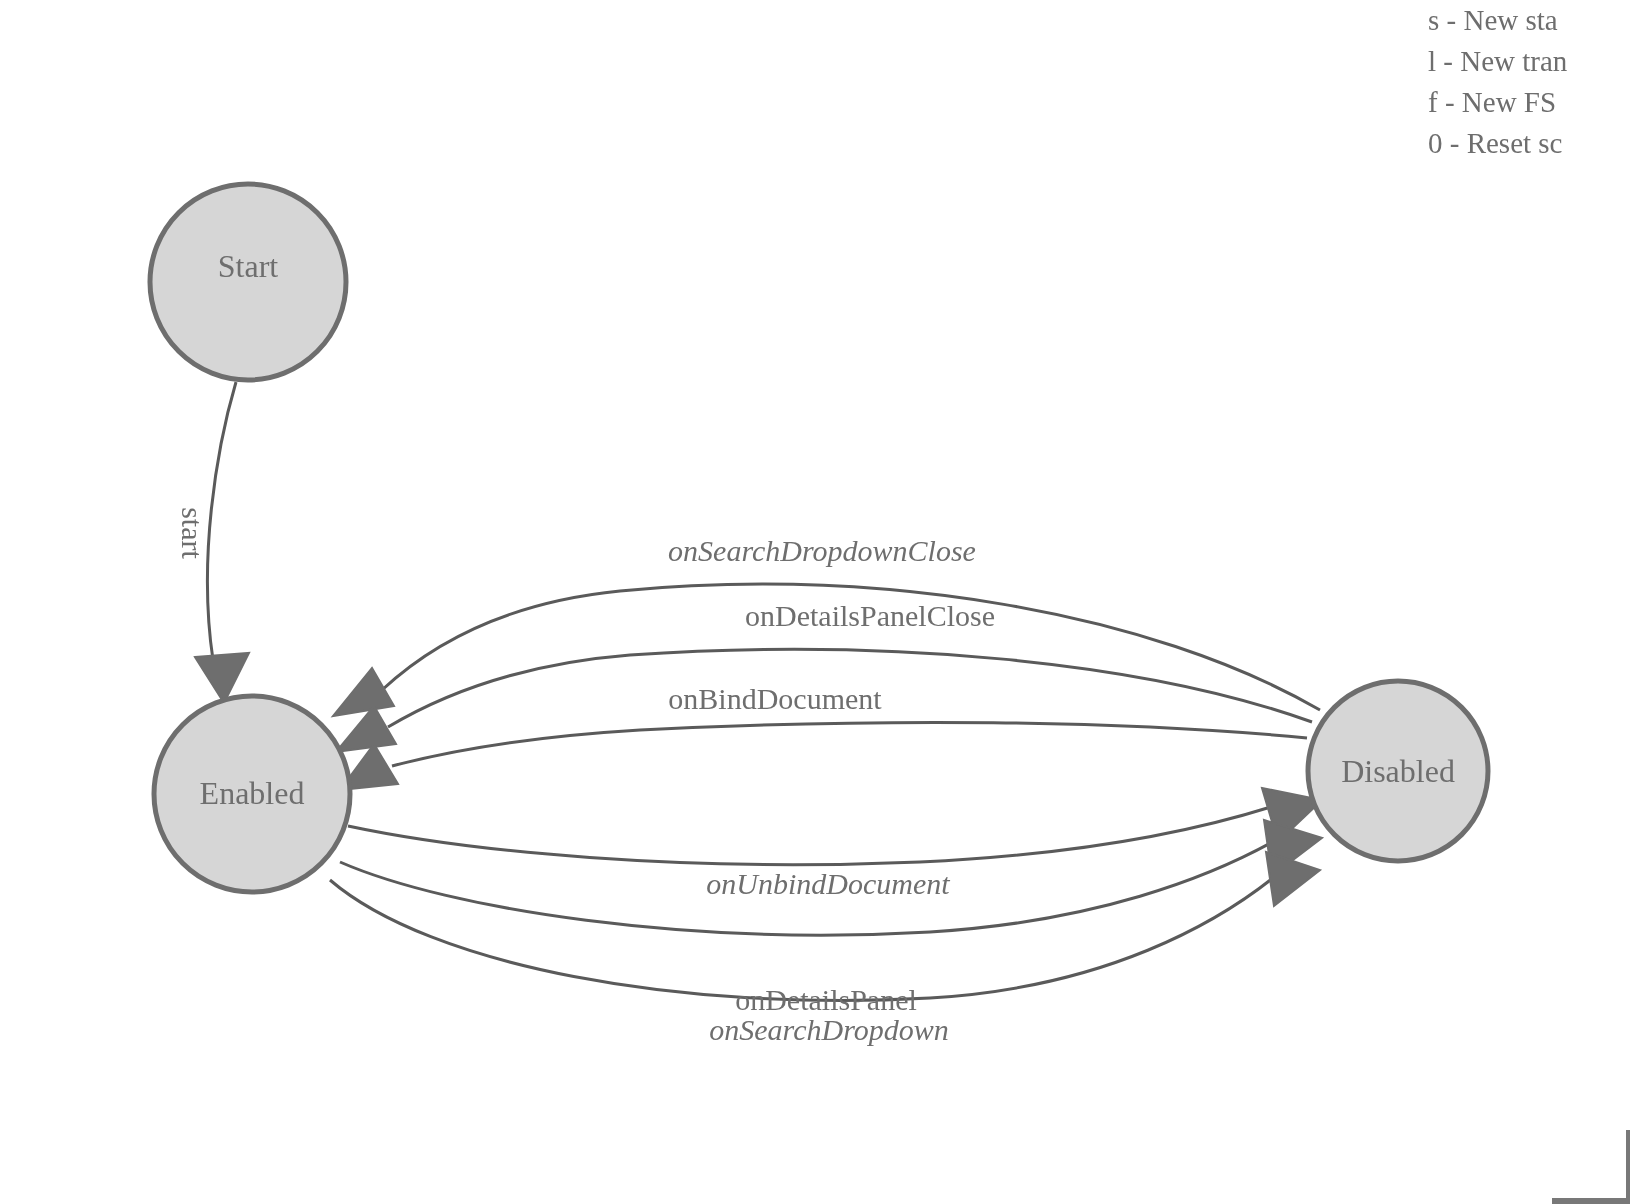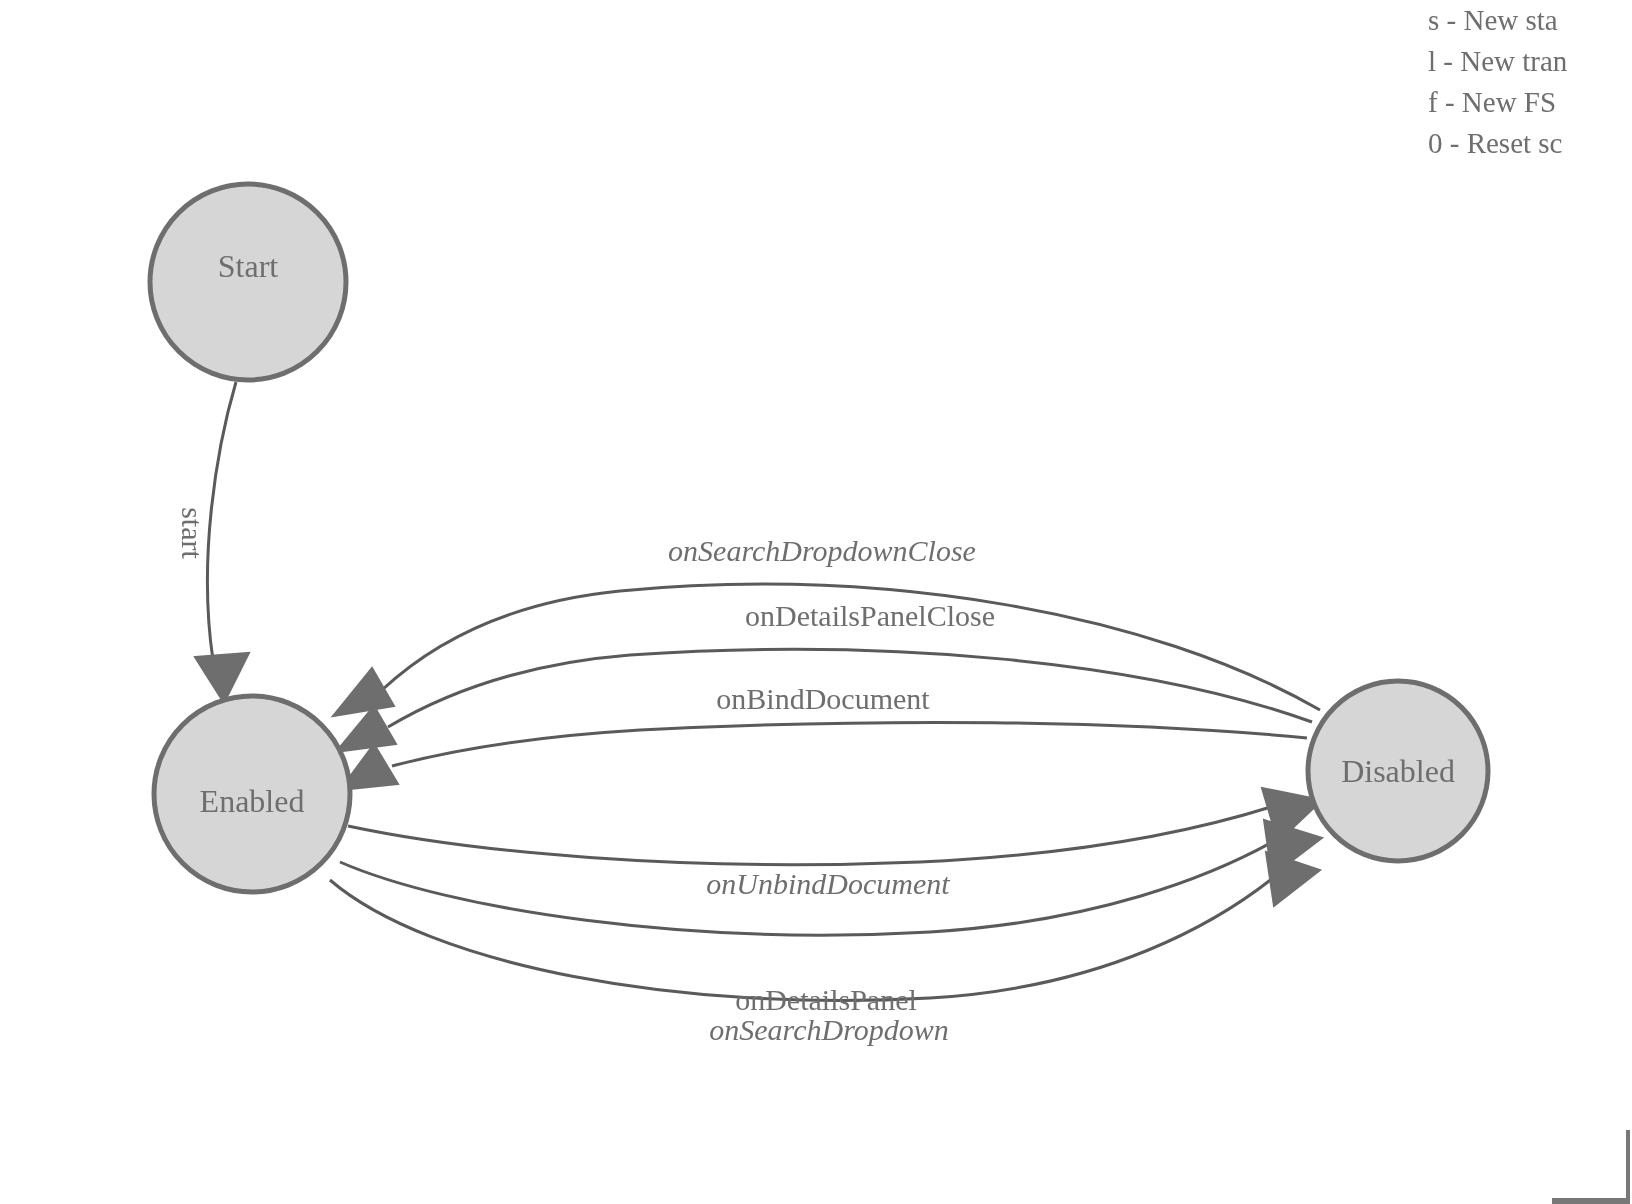--- a/index.html
+++ b/index.html
@@ -136,27 +136,27 @@
 </svg>
 
 <div class="legend">
   <div class="legend-line">s - New sta</div>
   <div class="legend-line">l - New tran</div>
   <div class="legend-line">f - New FS</div>
   <div class="legend-line">0 - Reset sc</div>
 </div>
 
 <div class="node-label big" style="left:248px; top:266px;">Start</div>
-<div class="node-label big" style="left:252px; top:793px;margin-top:8px;">Enabled</div>
+<div class="node-label big" style="left:252px; top:793px;">Enabled</div>
 <div class="node-label big" style="left:1398px; top:771px;text-align:right;">Disabled</div>
 
 <div class="edge-label rot" style="left:192px; top:533px;">start</div>
 <div class="edge-label" style="left:822px; top:551px;font-style:italic;">onSearchDropdownClose</div>
 <div class="edge-label" style="left:822px; top:616px;margin-left:48px;">onDetailsPanelClose</div>
-<div class="edge-label" style="left:823px; top:699px;">onBindDocument</div>
+<div class="edge-label" style="left:775px; top:699px;">onBindDocument</div>
 <div class="edge-label" style="left:828px; top:884px;font-style:italic;">onUnbindDocument</div>
 <div class="edge-label" style="left:826px; top:1000px;">onDetailsPanel</div>
 <div class="edge-label" style="left:829px; top:1030px;font-style:italic;">onSearchDropdown</div>
 
 <div class="corner-mark">
   <div class="v"></div>
   <div class="h"></div>
 </div>
 
 </body></html>

